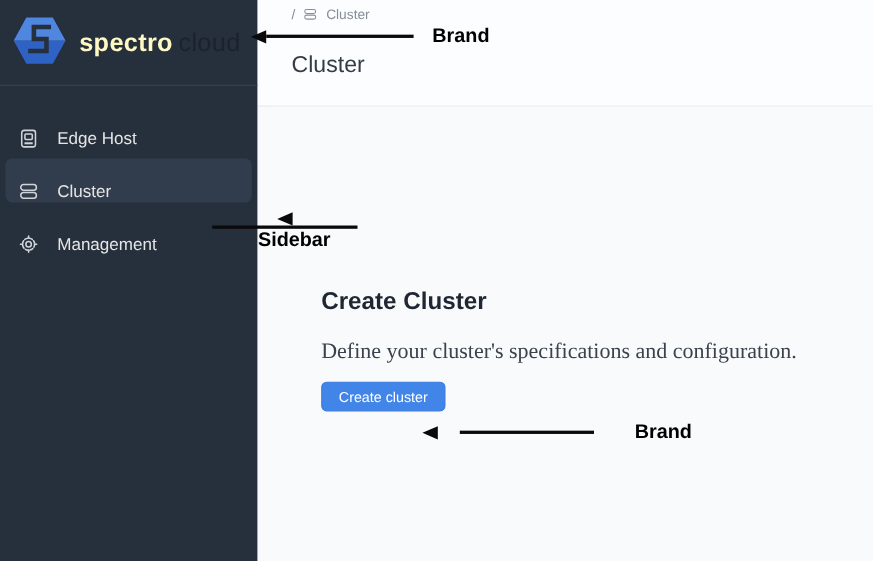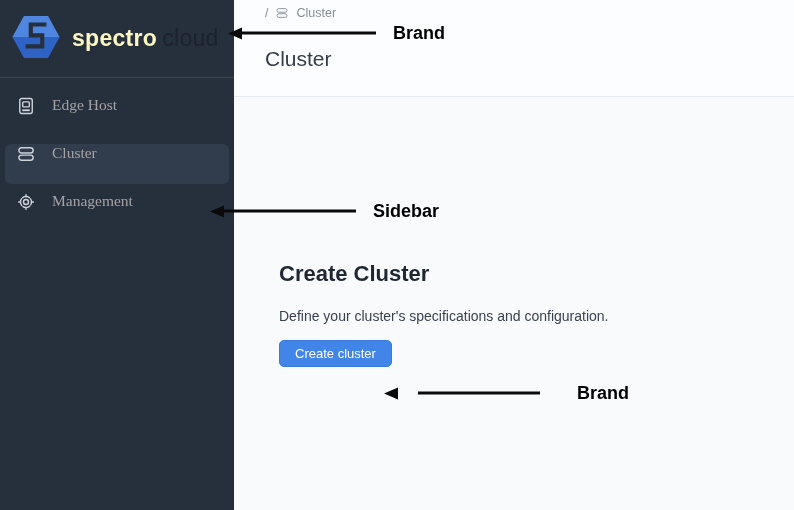--- a/index.html
+++ b/index.html
@@ -19,42 +19,42 @@
     padding:0 10px 0 10px; border-bottom:1px solid #39424e;
   }
   .logo-mark { width:52px; height:56px; flex:0 0 auto; }
   .wordmark { font-size:23px; letter-spacing:0.3px; white-space:nowrap; }
   .wordmark .w1 { color:#fef9c3; font-weight:600; }
   .wordmark .w2 { color:#1b222d; font-weight:400; margin-left:5px; }
 
   .nav { padding-top:10px; }
   .nav-item {
     height:40px; margin:8px 5px; border-radius:6px;
-    display:flex; align-items:flex-start; gap:16px; padding-left:11px;
-    color:#a3a3a3; cursor:pointer;font-family:Liberation Serif, serif;
+    display:flex; align-items:flex-end; gap:16px; padding-left:11px;
+    color:#e5e5e5; cursor:pointer;
   }
   .nav-item.active { background:#313d4c; }
   .nav-icon { width:20px; height:20px; display:flex; align-items:center; justify-content:center; }
   .nav-icon svg { width:20px; height:20px; stroke:#cfd4da; fill:none; stroke-width:1.7; stroke-linecap:round; stroke-linejoin:round; }
   .nav-label { font-size:15.5px; }
 
   
   .main { position:absolute; left:234px; top:0; width:560px; height:510px; }
   .page-header {
     height:97px; background:#fcfdfe; border-bottom:1px solid #e5e8ec;
     padding:6px 0 0 31px;
   }
   .breadcrumb { display:flex; align-items:center; gap:7px; color:#878e99; font-size:12.5px; }
   .breadcrumb svg { width:14px; height:14px; stroke:#878e99; fill:none; stroke-width:1.6; }
   .page-title { margin-top:27px; font-size:21px; font-weight:500; color:#343c49; }
 
-  .content { background:#f9fafc; height:413px; }
+  .content { background:#f9fafc; height:413px;margin-left:13px; }
   .content-section { padding:164px 0 0 45px; }
   .section-heading { font-size:22px; font-weight:700; color:#1e2732; margin-bottom:21px; }
-  .content-section p { font-size:14px; color:#3a424e; margin-bottom:16px; white-space:nowrap; }
+  .content-section p { font-size:20px; color:#3a424e; margin-bottom:16px; white-space:nowrap;font-family:Liberation Serif, serif; }
   .primary-btn {
     display:inline-block; background:#4285e8; color:#ffffff;
     font-size:13px; font-family:"Liberation Sans", sans-serif;
     border:1px solid #3b7adf; border-radius:5px;
     height:27px; line-height:25px; padding:0 15px; cursor:pointer;
   }
 
   
   .annotation {
     position:absolute; display:flex; align-items:center;
@@ -151,21 +151,21 @@
       </div>
     </section>
   </main>
 
   <div class="annotation" style="left:228px; top:33px;">
     <span class="arrow-head"></span>
     <span class="arrow-line" style="width:134px;"></span>
     <span class="annotation-label">Brand</span>
   </div>
 
-  <div class="annotation" style="left:210px; top:211px;">
+  <div class="annotation" style="left:193px; top:211px;flex-direction:column;">
     <span class="arrow-head"></span>
     <span class="arrow-line" style="width:132px;"></span>
     <span class="annotation-label">Sidebar</span>
   </div>
 
   <div class="annotation" style="left:384px; top:393px;gap:20px;">
     <span class="arrow-head"></span>
     <span class="arrow-line" style="width:122px;"></span>
     <span class="annotation-label">Brand</span>
   </div>

